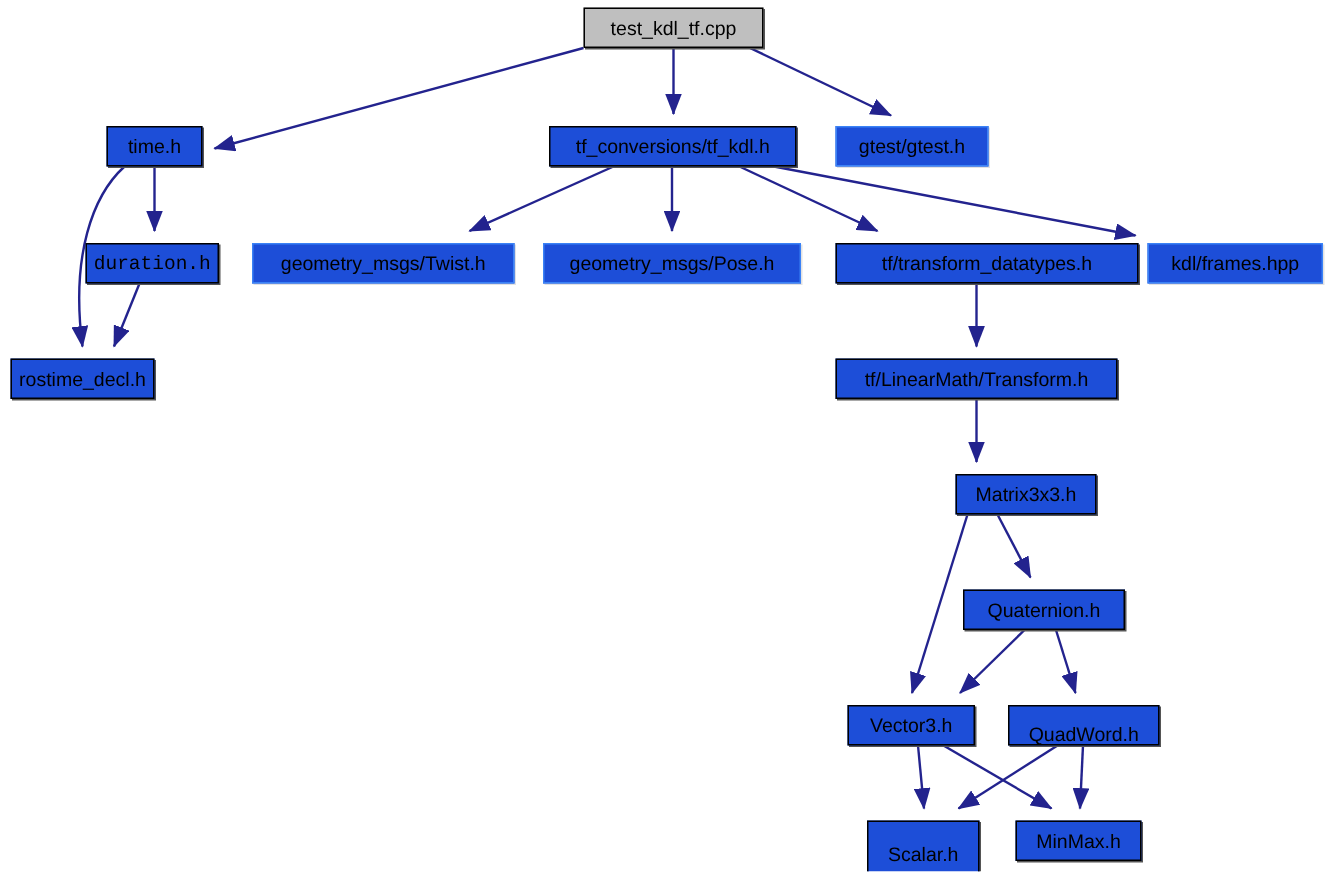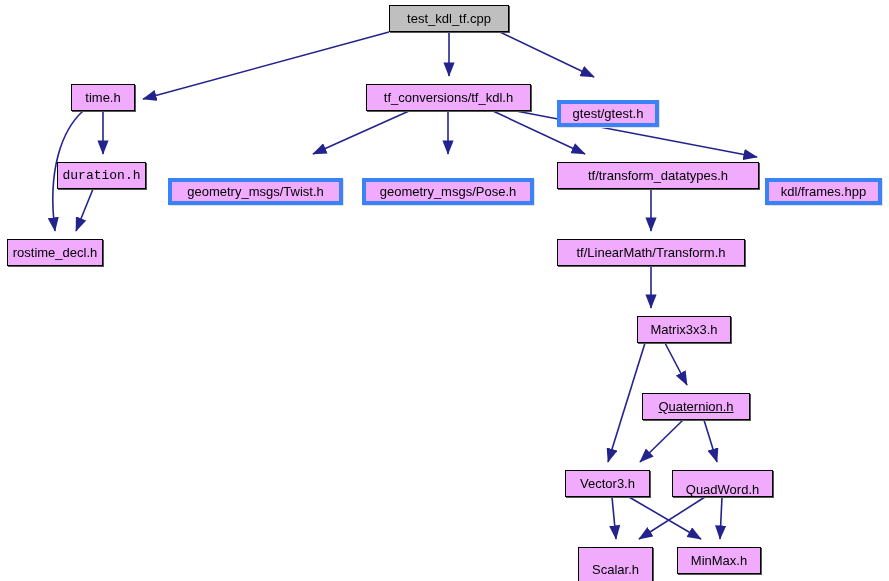--- a/index.html
+++ b/index.html
@@ -24,35 +24,34 @@
     height: 581px;
     pointer-events: none;
   }
   .node {
     position: absolute;
     box-sizing: border-box;
     display: flex;
     align-items: center;
     justify-content: center;
     white-space: nowrap;
-    background: #f0abfc;
+    background: #1d4ed8;
     border: 1px solid #808080;
     font-size: 13px;
     line-height: 1;
     color: #000000;
     letter-spacing: 0px;
   }
   .node.internal {
     border: 1px solid #000000;
     box-shadow: 1px 1px 0 0 #555555;
   }
   .node.external {
-    border: 4px solid #3b82f6;
+    border: 1px solid #3b82f6;
     box-shadow: 1px 1px 0 0 #e2e2e2;
-    margin-top: 16px;
   }
   .node.root {
     background: #bfbfbf;
     border: 1px solid #000000;
     box-shadow: 1px 1px 0 0 #555555;
   }
   .node-label {
     padding: 0 7px;
     pointer-events: none;
   }
@@ -120,21 +119,21 @@
       </div>
       <div class="node internal" style="left: 7px; top: 239px; width: 96px; height: 27px;">
         <span class="node-label">rostime_decl.h</span>
       </div>
       <div class="node internal" style="left: 557px; top: 239px; width: 188px; height: 27px;">
         <span class="node-label">tf/LinearMath/Transform.h</span>
       </div>
       <div class="node internal" style="left: 605px; top: 316px; width: 94px; height: 27px; margin-left: 32px;">
         <span class="node-label">Matrix3x3.h</span>
       </div>
-      <div class="node internal" style="left: 642px; top: 393px; width: 108px; height: 27px; text-decoration: underline;">
+      <div class="node internal" style="left: 642px; top: 393px; width: 108px; height: 27px;">
         <span class="node-label">Quaternion.h</span>
       </div>
       <div class="node internal" style="left: 565px; top: 470px; width: 85px; height: 27px;">
         <span class="node-label">Vector3.h</span>
       </div>
       <div class="node internal" style="left: 672px; top: 470px; width: 101px; height: 27px; align-items: flex-end;">
         <span class="node-label">QuadWord.h</span>
       </div>
       <div class="node internal" style="left: 578px; top: 547px; width: 75px; height: 44px;">
         <span class="node-label">Scalar.h</span>

